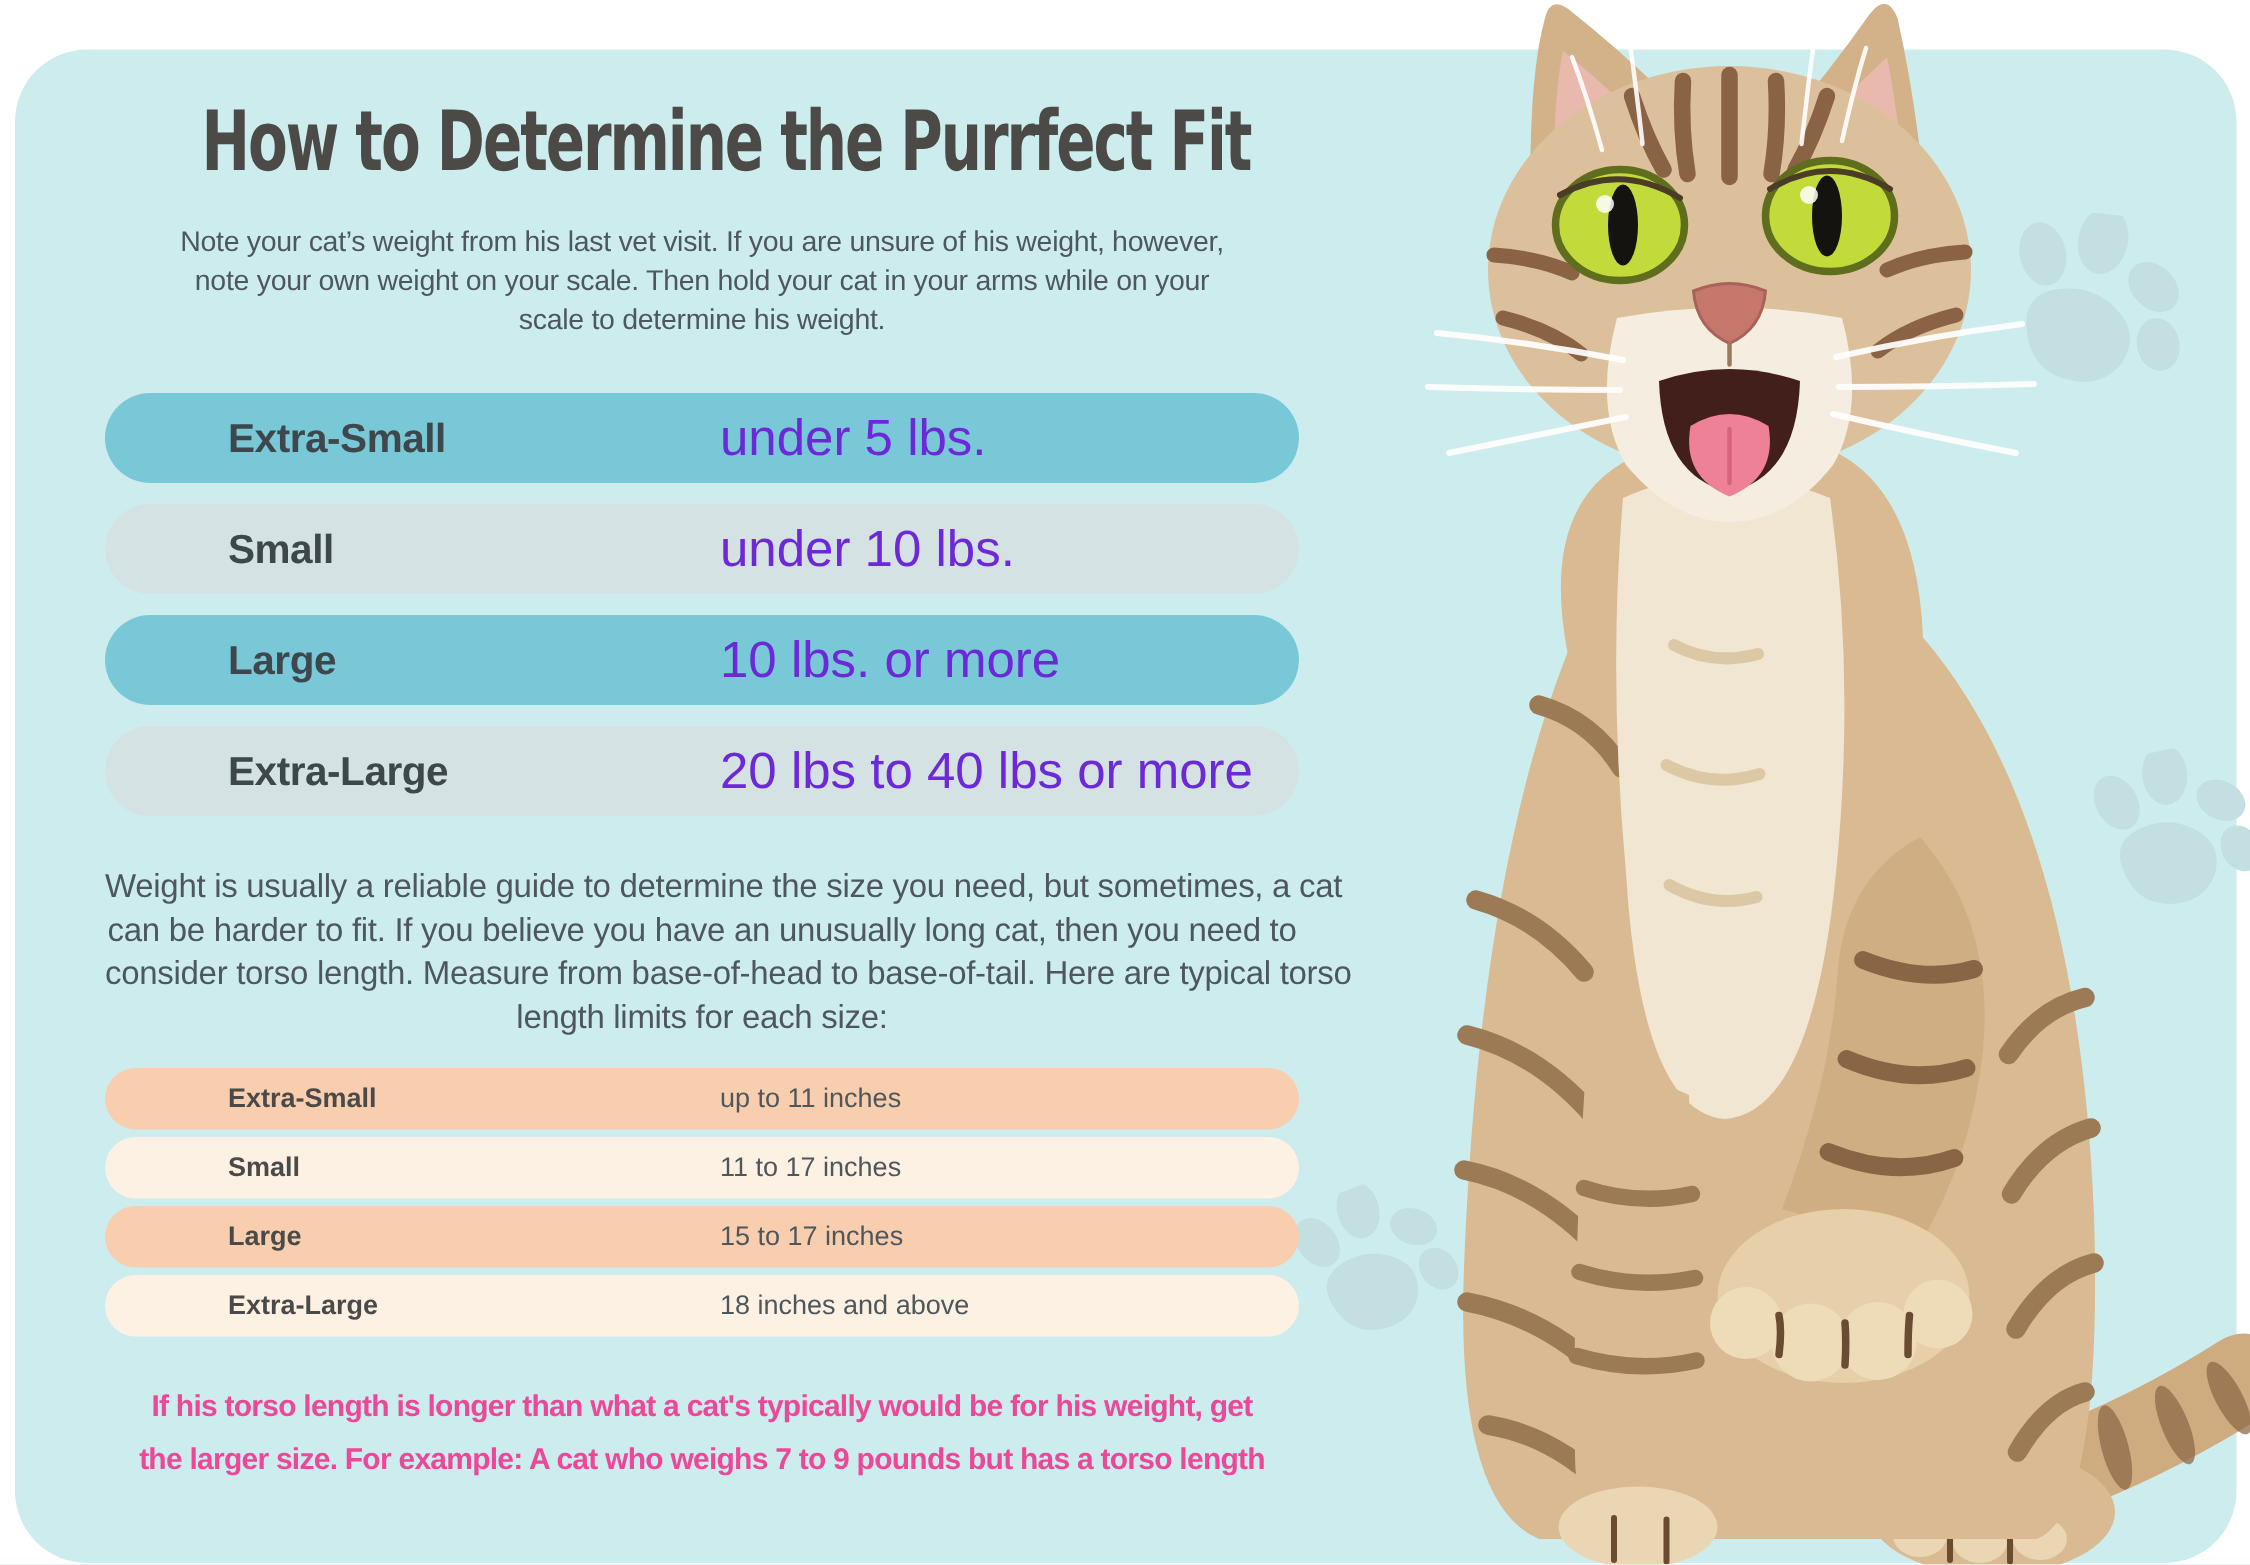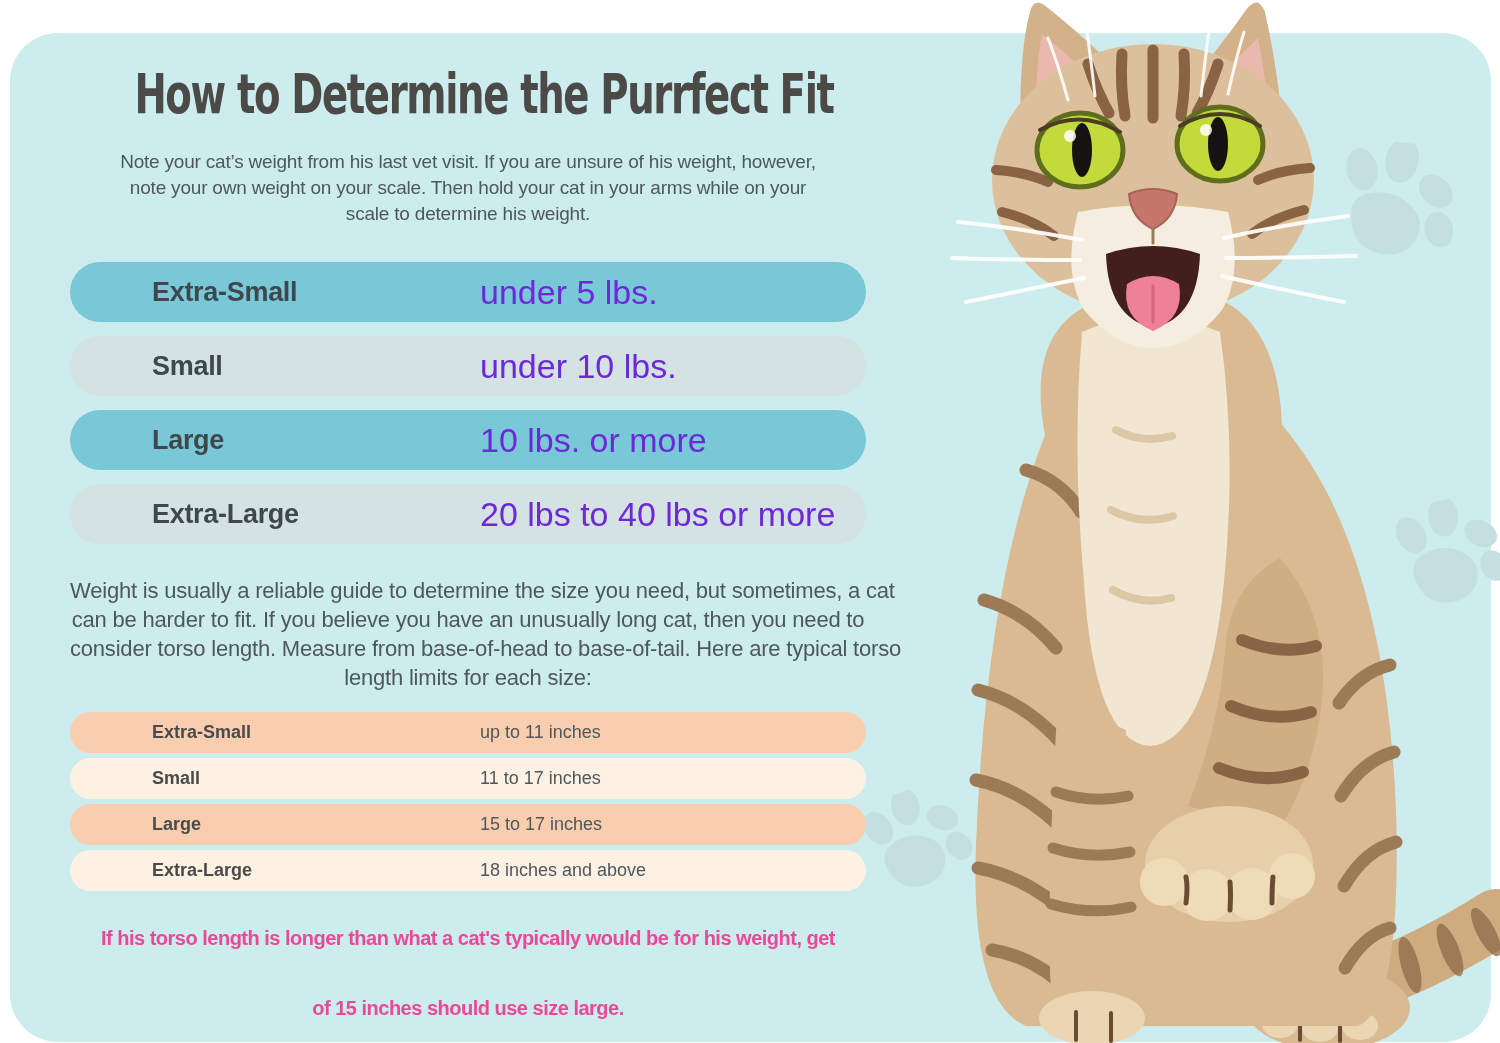--- a/index.html
+++ b/index.html
@@ -257,16 +257,15 @@
       <span class="cell-value">15 to 17 inches</span>
     </div>
     <div class="row row-small peach-alt">
       <span class="cell-label">Extra-Large</span>
       <span class="cell-value">18 inches and above</span>
     </div>
   </div>
 
   <p class="para footer-note">
     <span class="line">If his torso length is longer than what a cat's typically would be for his weight, get</span><br>
-    <br>
-    <span class="line">of 15 inches should use size large.</span>
+    <span class="line">the larger size. For example: A cat who weighs 7 to 9 pounds but has a torso length</span><br>
   </p>
 </div>
 
 </body></html>

